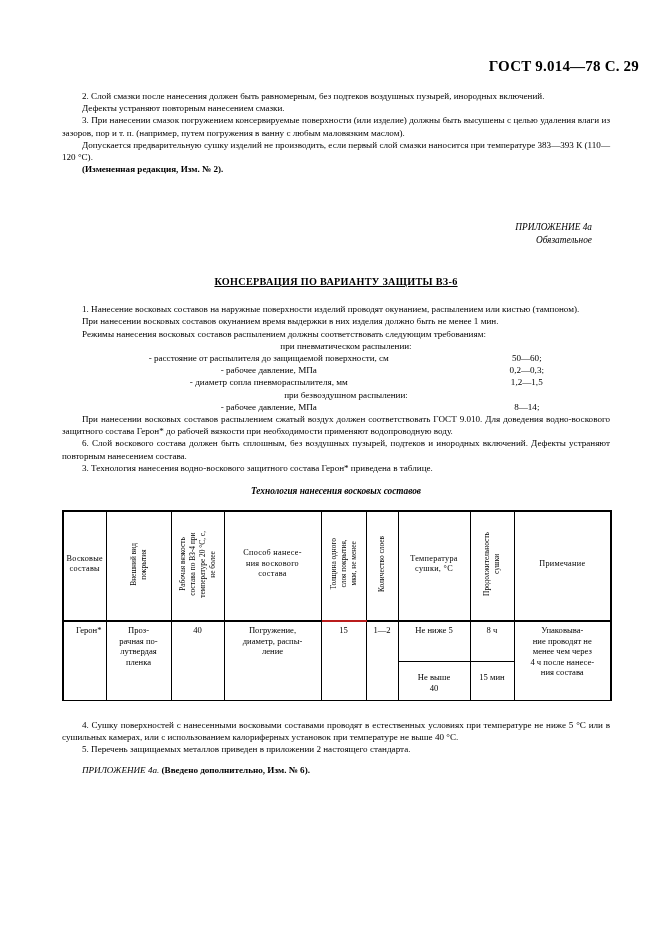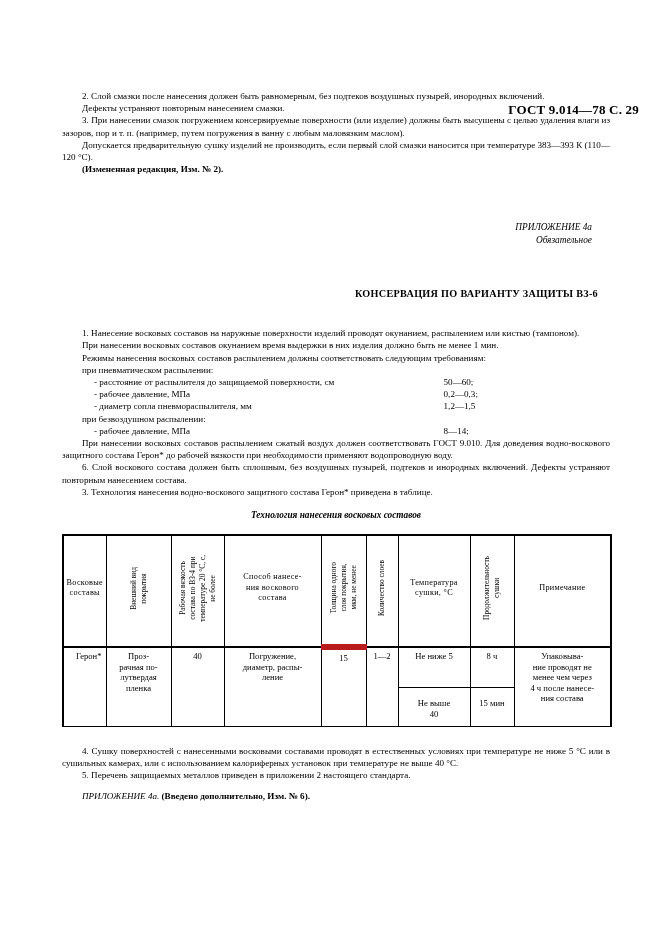--- a/index.html
+++ b/index.html
@@ -19,25 +19,24 @@
     position: absolute;
     left: 0; top: 0;
     width: 661px;
     height: 936px;
     background: #fff;
   }
   .hdr {
     position: absolute;
     top: 58px;
     right: 22px;
-    font-size: 13px;
+    font-size: 15px;
     font-weight: bold;
     letter-spacing: 0.2px;
     white-space: nowrap;
-    margin-top: 44px;
   }
   .content {
     position: absolute;
     left: 62px;
     top: 90px;
     width: 548px;
   }
   p.body {
     margin: 0 0 0 0;
     font-size: 9.1px;
@@ -50,26 +49,27 @@
   .spacer-a { height: 46px; }
   .appx {
     text-align: right;
     font-style: italic;
     font-size: 9.3px;
     line-height: 12.4px;
     margin: 0;
     padding-right: 18px;
   }
   .sectitle {
-    text-align: right;
+    text-align: center;
     font-weight: bold;
     font-size: 10.2px;
     letter-spacing: 0.3px;
-    margin: 12px;
-    padding: 0;
+    margin: 0;
+    padding: 0;
+    text-decoration: underline;
   }
   .spacer-b { height: 30px; }
   .spacer-c { height: 16px; }
   .spacer-d { height: 12px; }
   .spacer-e { height: 14px; }
   .spacer-f { height: 18px; }
 
   
   .paramlist {
     font-size: 9.1px;
@@ -77,20 +77,21 @@
     margin: 0;
     padding: 0;
     width: 100%;
     border-collapse: collapse;
   }
   .paramlist td {
     padding: 0;
     vertical-align: top;
     font-size: 9.1px;
     line-height: 12.2px;
+    text-align: center;
   }
   .paramlist td.lbl { width: 370px; padding-left: 32px; }
   .paramlist td.lbl.head { padding-left: 20px; }
   .paramlist td.val { width: 178px; }
 
   .tabcap {
     text-align: center;
     font-weight: bold;
     font-size: 9.3px;
     margin: 0;
@@ -303,21 +304,21 @@
 пленка</div>
         </td>
         <td rowspan="2" style="border-top:2px solid #000">
           <div class="cellpad">40</div>
         </td>
         <td rowspan="2" style="border-top:2px solid #000">
           <div class="cellpad">Погружение,
 диаметр, распы-
 ление</div>
         </td>
-        <td rowspan="2" style="border-top:6px solid #b91c1c">
+        <td rowspan="2" style="border-top:2px solid #b91c1c">
           <div class="cellpad">15</div>
         </td>
         <td rowspan="2" style="border-top:2px solid #000">
           <div class="cellpad">1—2</div>
         </td>
         <td class="nb" style="border-top:2px solid #000">
           <div class="cellpad">Не ниже 5</div>
         </td>
         <td class="nb" style="border-top:2px solid #000">
           <div class="cellpad">8 ч</div>

